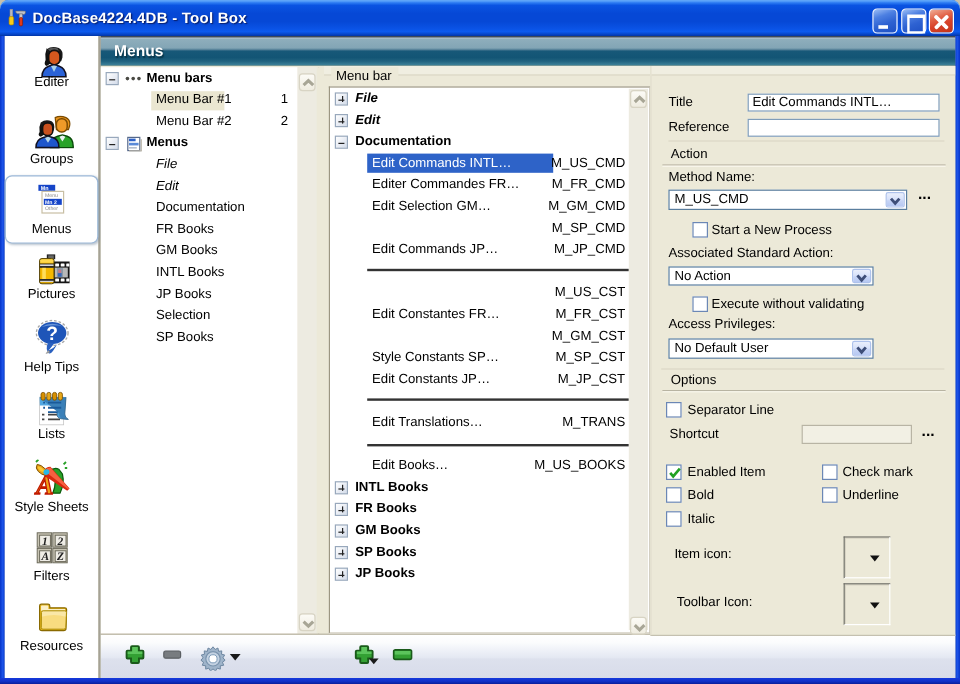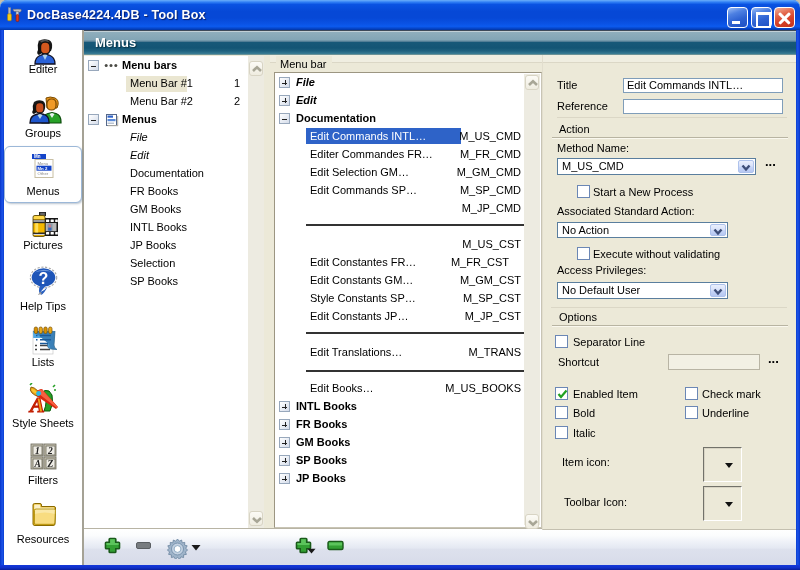--- a/index.html
+++ b/index.html
@@ -308,28 +308,27 @@
         </span>
         <span class="bold" style="position:absolute;left:21px">Documentation</span>
       </div>
     <div class="abs" style="left:31px;top:55px;width:155px;height:16px;background:#2E63C8"></div>
     <div class="row" style="left:35px;top:54px;color:#fff">Edit Commands INTL…</div>
     <div class="row code" style="left:146px;top:54px;width:100px">M_US_CMD</div>
     <div class="row" style="left:35px;top:72px">Editer Commandes FR…</div>
     <div class="row code" style="left:146px;top:72px;width:100px">M_FR_CMD</div>
     <div class="row" style="left:35px;top:90px">Edit Selection GM…</div>
     <div class="row code" style="left:146px;top:90px;width:100px">M_GM_CMD</div>
-    <div class="row" style="left:35px;top:108px">Edit Commands SP…</div>
     <div class="row code" style="left:146px;top:108px;width:100px">M_SP_CMD</div>
+    <div class="row" style="left:35px;top:126px">Edit Commands JP…</div>
     <div class="row code" style="left:146px;top:126px;width:100px">M_JP_CMD</div>
     <div class="abs" style="left:31px;top:151px;width:218px;height:1.6px;background:#333"></div>
     <div class="row code" style="left:146px;top:162px;width:100px">M_US_CST</div>
     <div class="row" style="left:35px;top:180px">Edit Constantes FR…</div>
-    <div class="row code" style="left:134px;top:180px;width:100px">M_FR_CST</div>
-    <div class="row" style="left:35px;top:198px">Edit Constants GM…</div>
+    <div class="row code" style="left:146px;top:180px;width:100px">M_FR_CST</div>
     <div class="row code" style="left:146px;top:198px;width:100px">M_GM_CST</div>
     <div class="row" style="left:35px;top:216px">Style Constants SP…</div>
     <div class="row code" style="left:146px;top:216px;width:100px">M_SP_CST</div>
     <div class="row" style="left:35px;top:234px">Edit Constants JP…</div>
     <div class="row code" style="left:146px;top:234px;width:100px">M_JP_CST</div>
     <div class="abs" style="left:31px;top:259px;width:218px;height:1.6px;background:#333"></div>
     <div class="row" style="left:35px;top:270px">Edit Translations…</div>
     <div class="row code" style="left:146px;top:270px;width:100px">M_TRANS</div>
     <div class="abs" style="left:31px;top:297px;width:218px;height:1.6px;background:#333"></div>
     <div class="row" style="left:35px;top:306px">Edit Books…</div>

